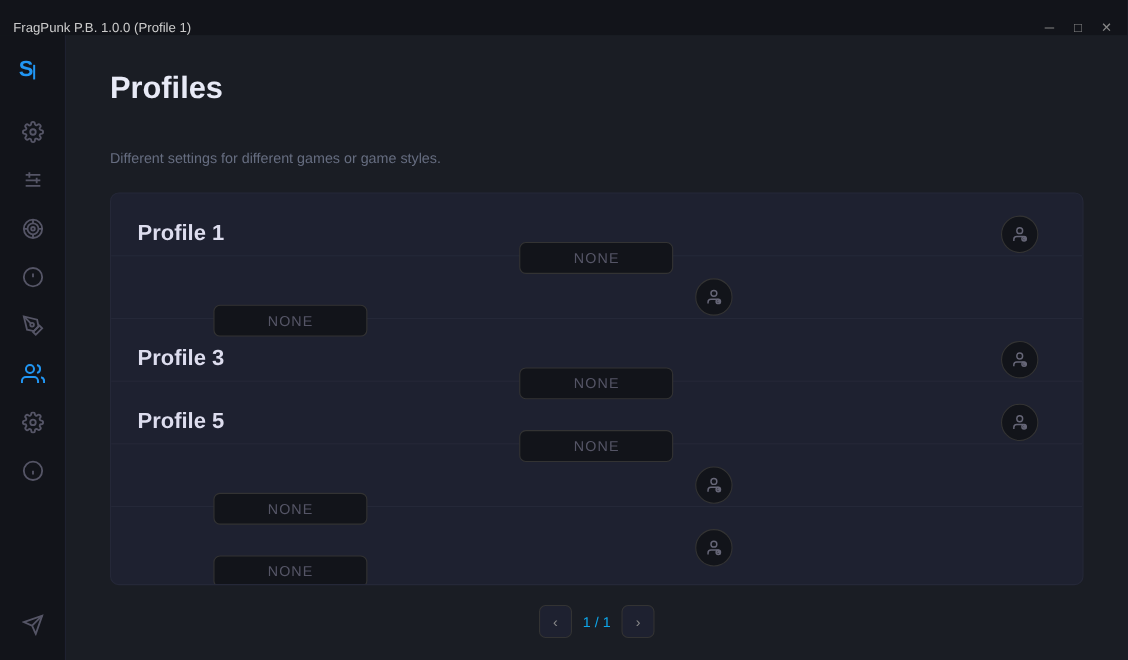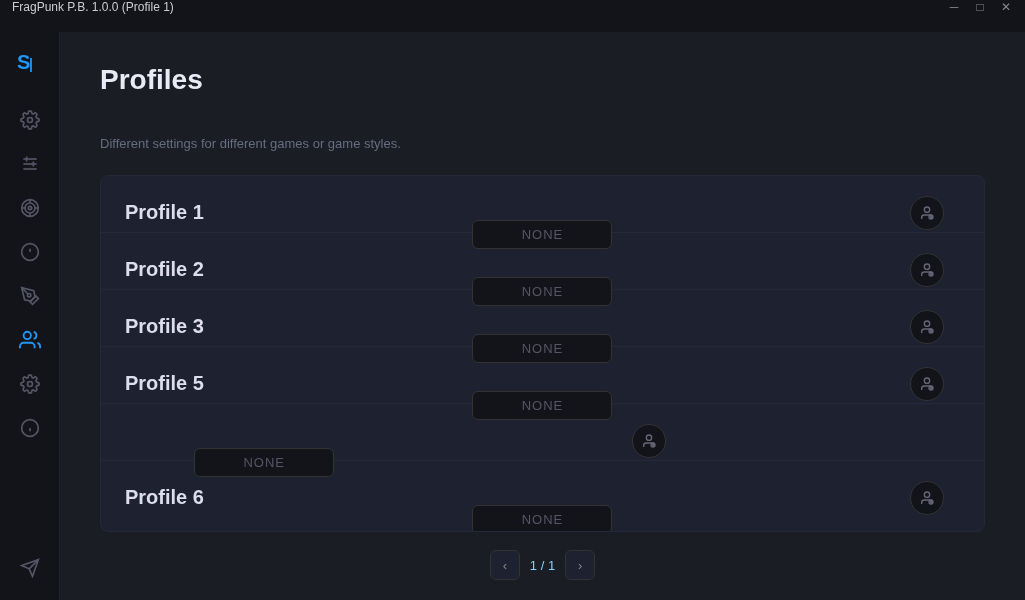--- a/index.html
+++ b/index.html
@@ -10,21 +10,21 @@
       font-family: 'Segoe UI', Arial, sans-serif;
       color: #cdd6f4;
       overflow: hidden;
     }
 
     
     .titlebar {
       height: 32px;
       background: #12141a;
       display: flex;
-      align-items: flex-start;
+      align-items: flex-end;
       justify-content: space-between;
       padding: 0 12px;
       font-size: 12px;
       color: #aaa;
     }
     .titlebar-title { font-size: 12px; color: #ccc; }
     .titlebar-controls { display: flex; gap: 12px; }
     .titlebar-controls span {
       width: 14px; height: 14px;
       display: flex; align-items: center; justify-content: center;
@@ -188,21 +188,21 @@
       border: 1px solid #333;
       background: #1e2130;
       color: #888;
       display: flex; align-items: center; justify-content: center;
       cursor: pointer;
       font-size: 13px;
     }
 
     .page-info {
       font-size: 13px;
-      color: #7dd3fc;
+      color: #0ea5e9;
     }
 
     
     svg { display: block; }
   </style>
 </head>
 <body>
 
 <div class="titlebar">
   <span class="titlebar-title">FragPunk P.B. 1.0.0 (Profile 1)</span>
@@ -321,21 +321,20 @@
           <path d="M20 21v-2a4 4 0 0 0-4-4H8a4 4 0 0 0-4 4v2"></path>
           <circle cx="12" cy="7" r="4"></circle>
           <circle cx="18" cy="18" r="3"></circle>
           <line x1="16.5" y1="18" x2="19.5" y2="18"></line>
           <line x1="18" y1="16.5" x2="18" y2="19.5"></line>
         </svg>
       </button>
     </div>
   </div>
           <div class="table-row">
-    <span class="row-name">Profile 2</span>
     <div class="shortcut-cell">
       <button class="shortcut-btn">NONE</button>
     </div>
     <div class="actions-cell">
       <button class="action-btn">
         <svg width="16" height="16" viewBox="0 0 24 24" fill="none" stroke="currentColor" stroke-width="2">
           <path d="M20 21v-2a4 4 0 0 0-4-4H8a4 4 0 0 0-4 4v2"></path>
           <circle cx="12" cy="7" r="4"></circle>
           <circle cx="18" cy="18" r="3"></circle>
           <line x1="16.5" y1="18" x2="19.5" y2="18"></line>
@@ -388,21 +387,20 @@
           <path d="M20 21v-2a4 4 0 0 0-4-4H8a4 4 0 0 0-4 4v2"></path>
           <circle cx="12" cy="7" r="4"></circle>
           <circle cx="18" cy="18" r="3"></circle>
           <line x1="16.5" y1="18" x2="19.5" y2="18"></line>
           <line x1="18" y1="16.5" x2="18" y2="19.5"></line>
         </svg>
       </button>
     </div>
   </div>
           <div class="table-row">
-    <span class="row-name">Profile 6</span>
     <div class="shortcut-cell">
       <button class="shortcut-btn">NONE</button>
     </div>
     <div class="actions-cell">
       <button class="action-btn">
         <svg width="16" height="16" viewBox="0 0 24 24" fill="none" stroke="currentColor" stroke-width="2">
           <path d="M20 21v-2a4 4 0 0 0-4-4H8a4 4 0 0 0-4 4v2"></path>
           <circle cx="12" cy="7" r="4"></circle>
           <circle cx="18" cy="18" r="3"></circle>
           <line x1="16.5" y1="18" x2="19.5" y2="18"></line>

